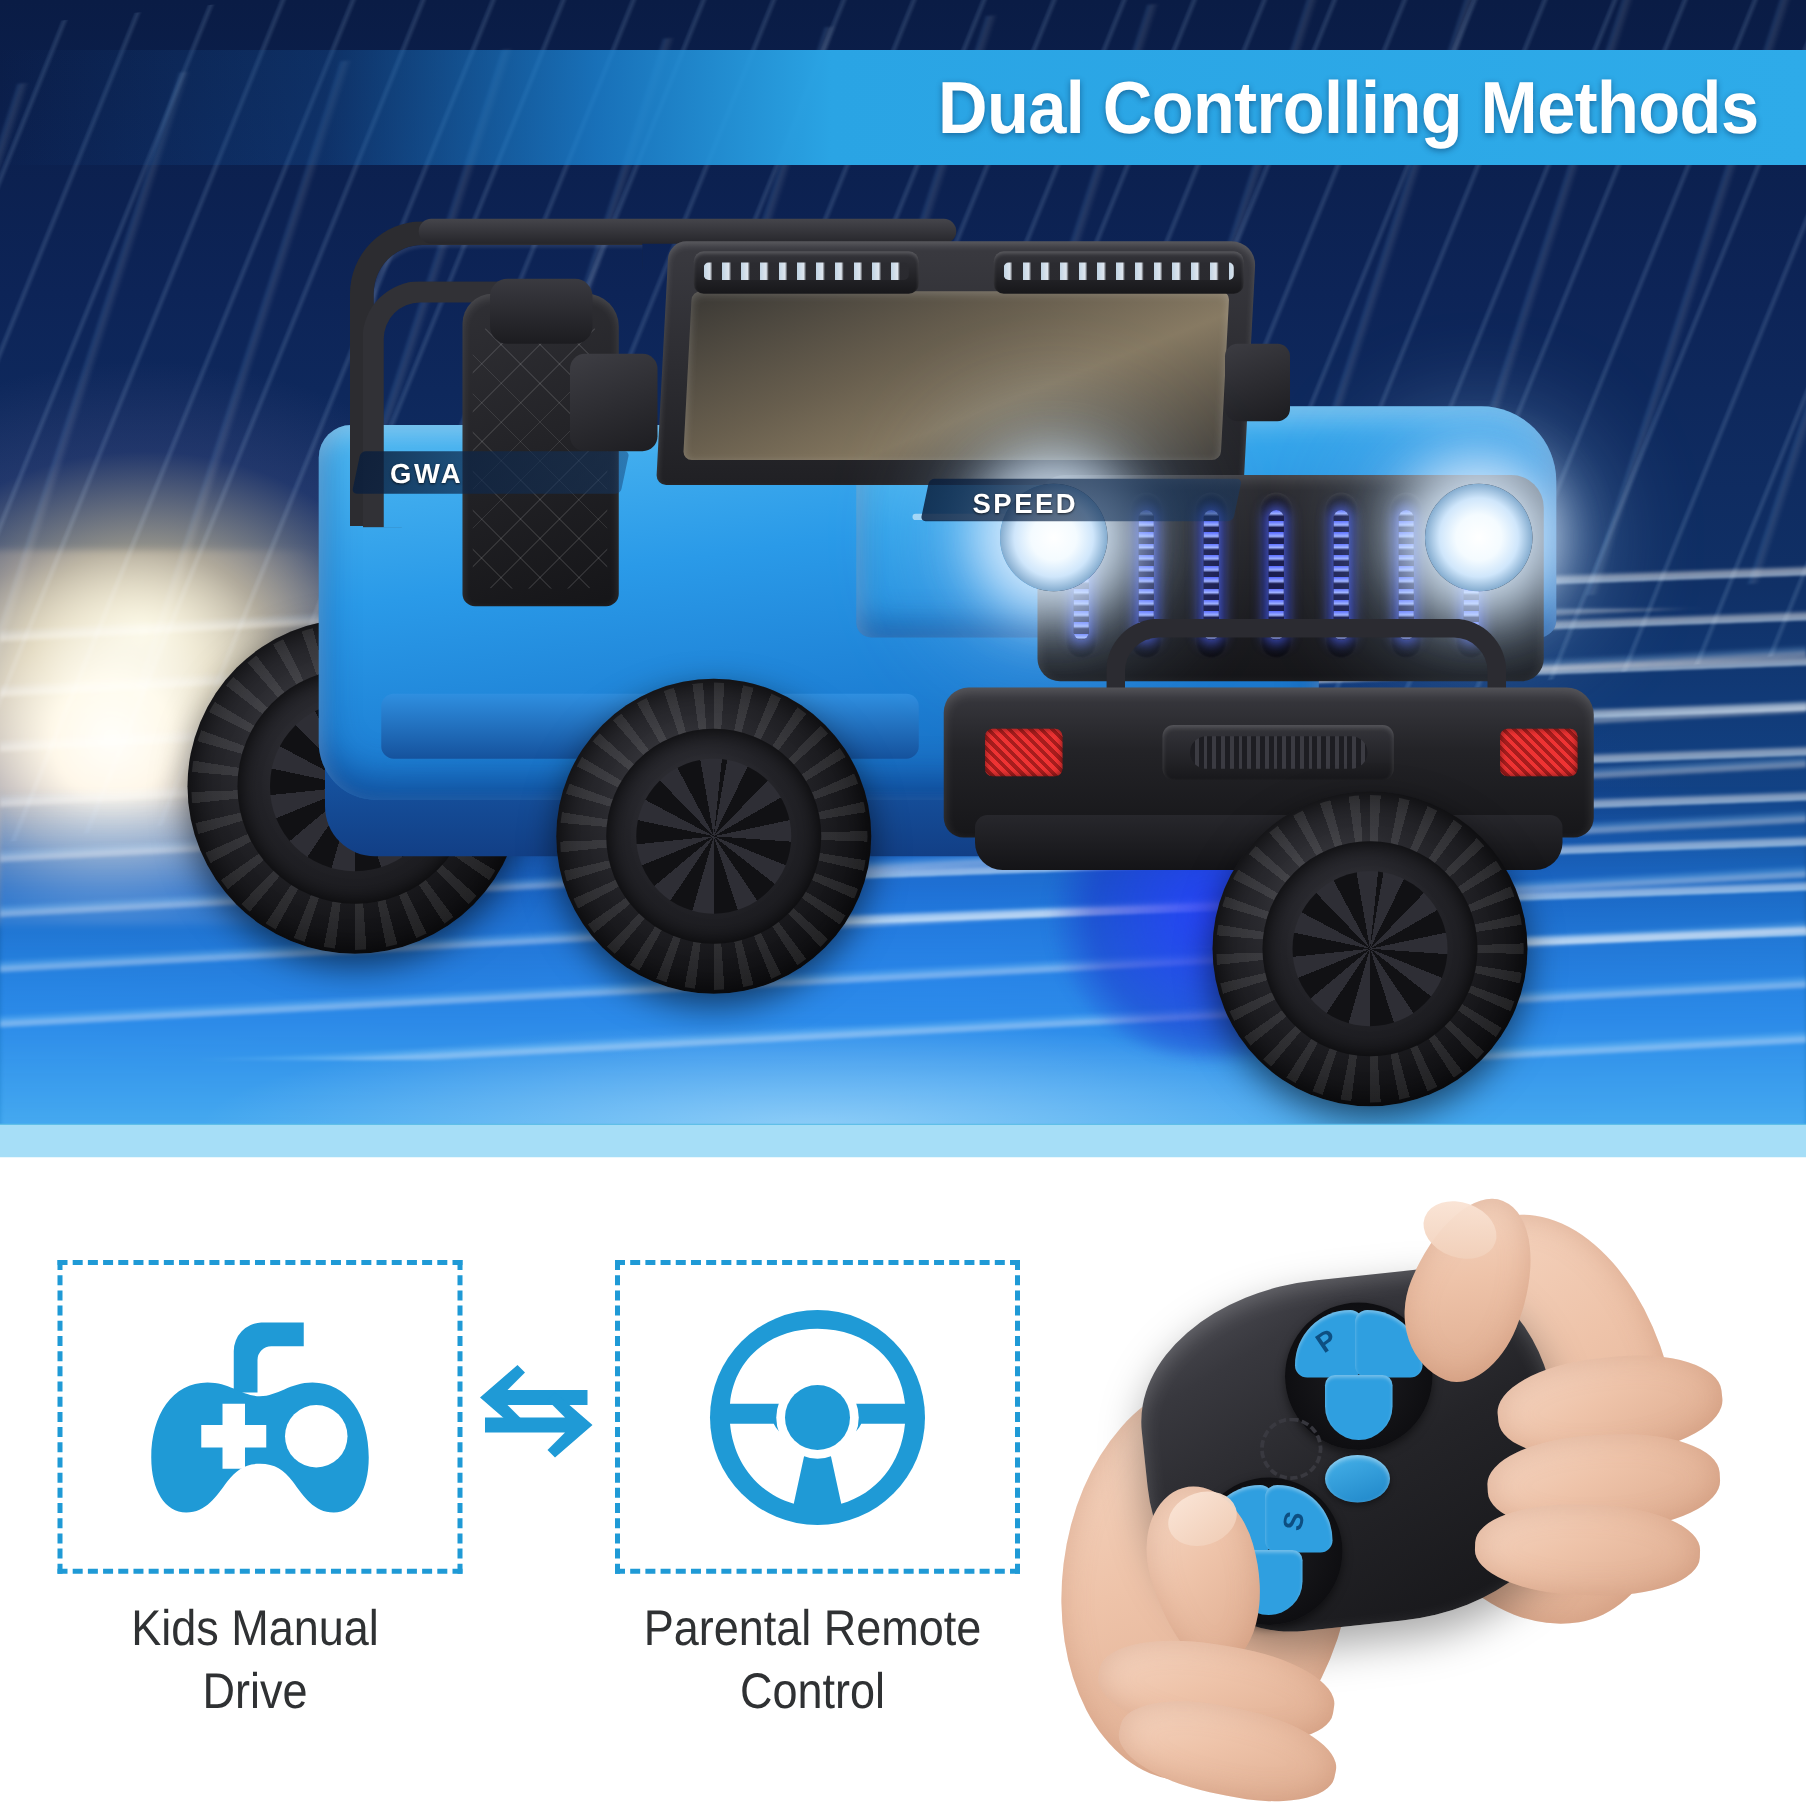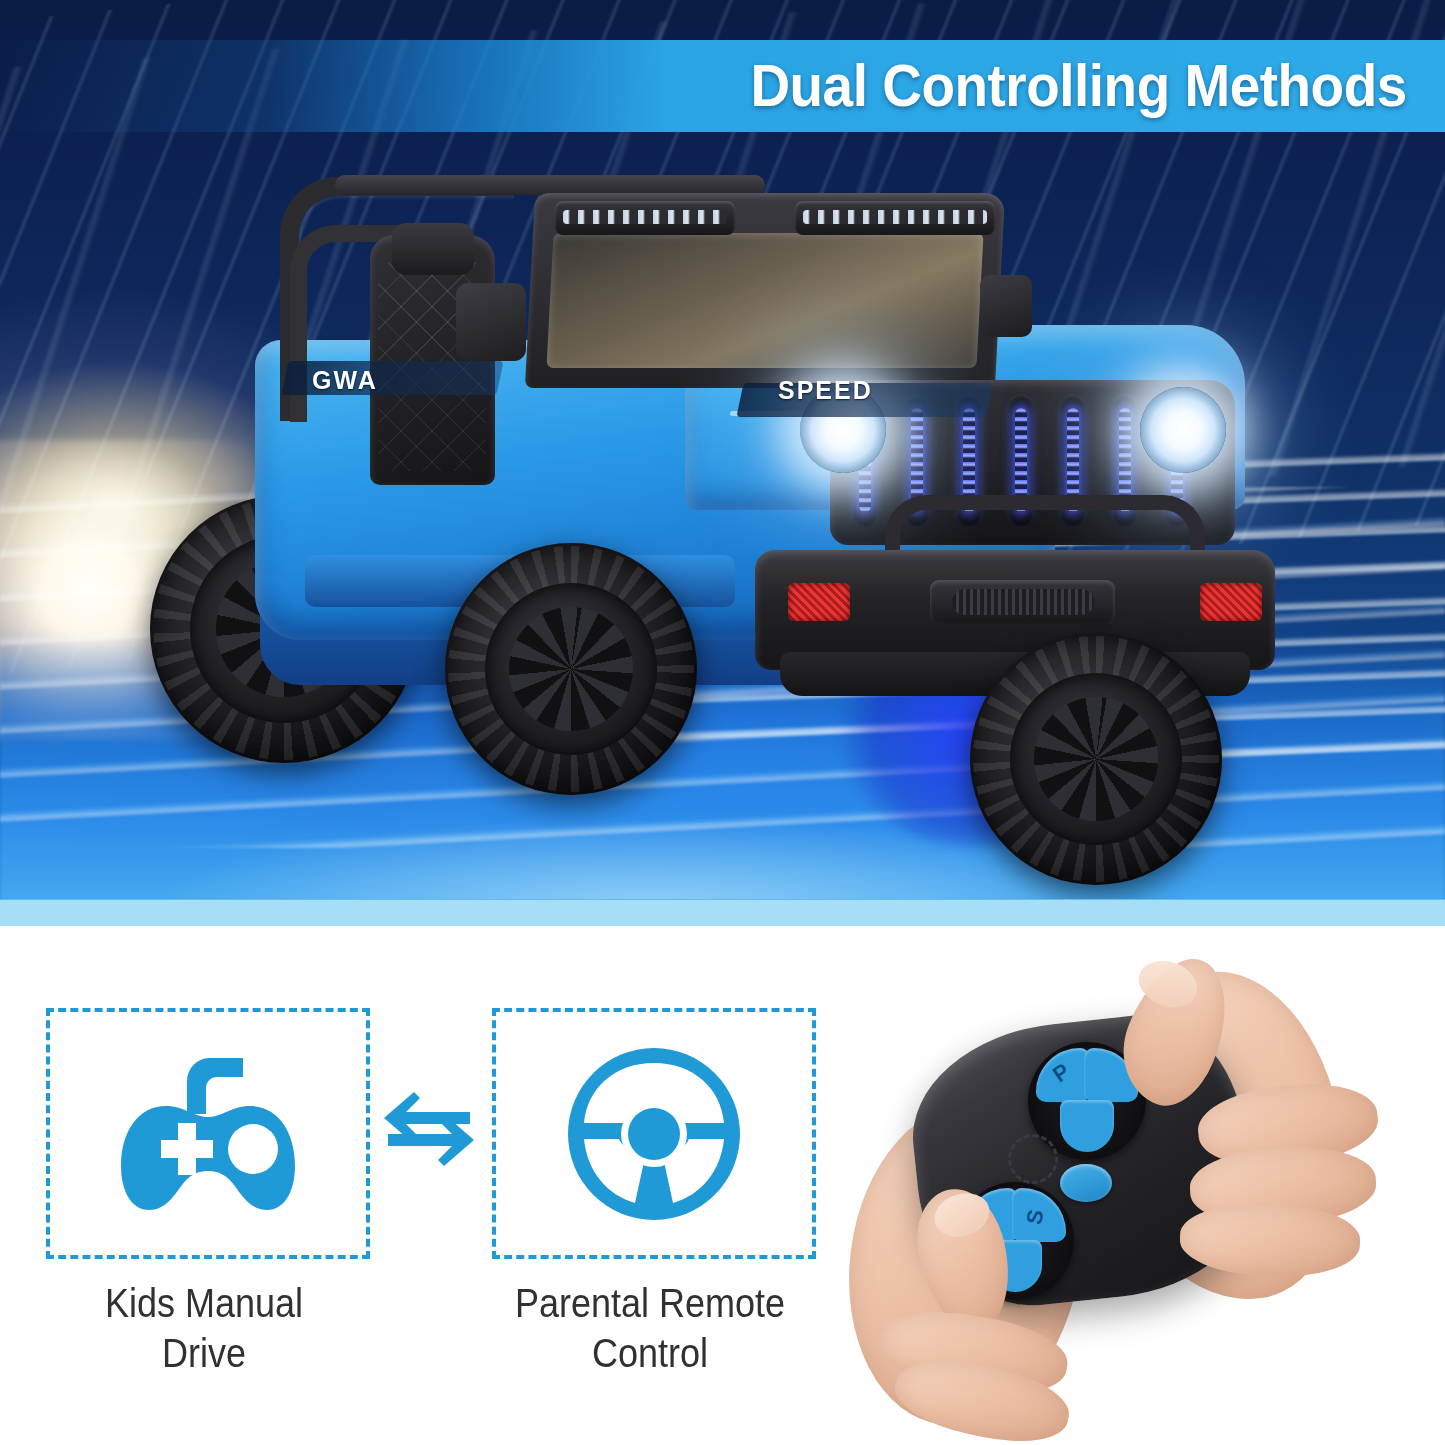--- a/index.html
+++ b/index.html
@@ -174,21 +174,21 @@
   .r-front-l{left:345px;top:418px;width:172px;height:172px;}
   .t-front-r{left:830px;top:468px;width:252px;height:252px;}
   .r-front-r{left:870px;top:508px;width:172px;height:172px;}
   .fender-glow{position:absolute;border-radius:50%;
      background:radial-gradient(circle, rgba(40,60,255,.85) 0%, rgba(25,40,200,.45) 55%, rgba(0,0,0,0) 76%);
      filter:blur(5px);}
   .fg1{left:55px;top:372px;width:180px;height:180px;}
   .fg2{left:350px;top:420px;width:165px;height:165px;}
   .fg3{left:700px;top:452px;width:260px;height:230px;}
 
-  .decal{position:absolute;color:#fff;font-weight:bold;font-size:25px;letter-spacing:2px;
+  .decal{position:absolute;color:#fff;font-weight:bold;font-size:22px;letter-spacing:2px;
      font-family:"Liberation Sans",sans-serif;text-shadow:0 1px 2px rgba(0,0,0,.7);}
   .decal-plate{position:absolute;height:34px;border-radius:4px;
      background:linear-gradient(100deg,rgba(10,30,60,.85),rgba(20,60,110,.45));transform:skewX(-12deg);}
   .dp1{left:145px;top:196px;width:215px;}
   .dp2{left:600px;top:218px;width:250px;}
 
   
   .divider{position:absolute;left:0;top:900px;width:1445px;height:26px;background:#a6deF7;}
   .divider-edge{position:absolute;left:0;top:899px;width:1445px;height:3px;background:#5fbfe8;}
 
@@ -338,21 +338,21 @@
       <div class="winch-drum"></div>
 
       <div class="tire t-front-l"></div>
       <div class="rim r-front-l"></div>
       <div class="tire t-front-r"></div>
       <div class="rim r-front-r"></div>
 
       <div class="decal-plate dp1"></div>
       <div class="decal" style="left:172px;top:201px">GWA</div>
       <div class="decal-plate dp2"></div>
-      <div class="decal" style="left:638px;top:211px">SPEED</div>
+      <div class="decal" style="left:638px;top:225px">SPEED</div>
     </div>
 
     <div class="banner"></div>
     <div class="banner-title">Dual Controlling Methods</div>
   </div>
 
   <div class="divider-edge"></div>
   <div class="divider"></div>
 
   <div class="lower">

